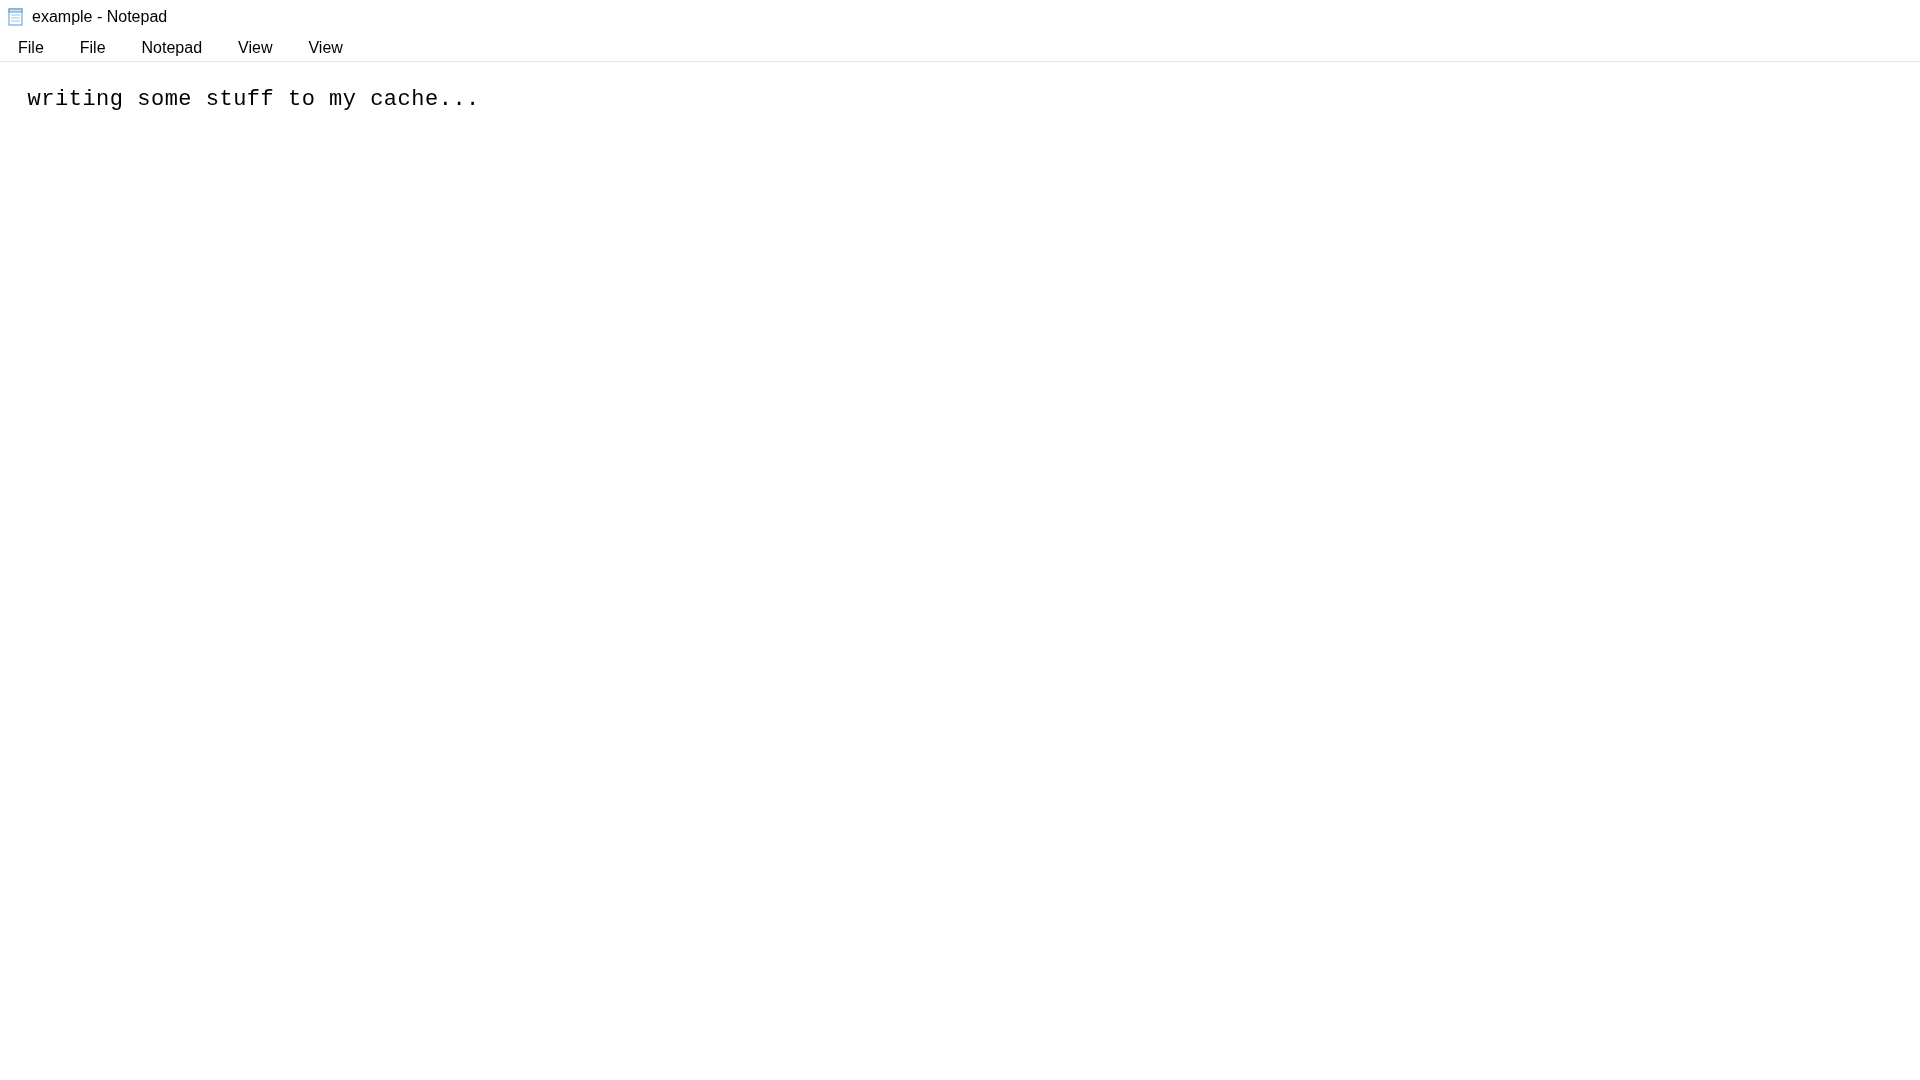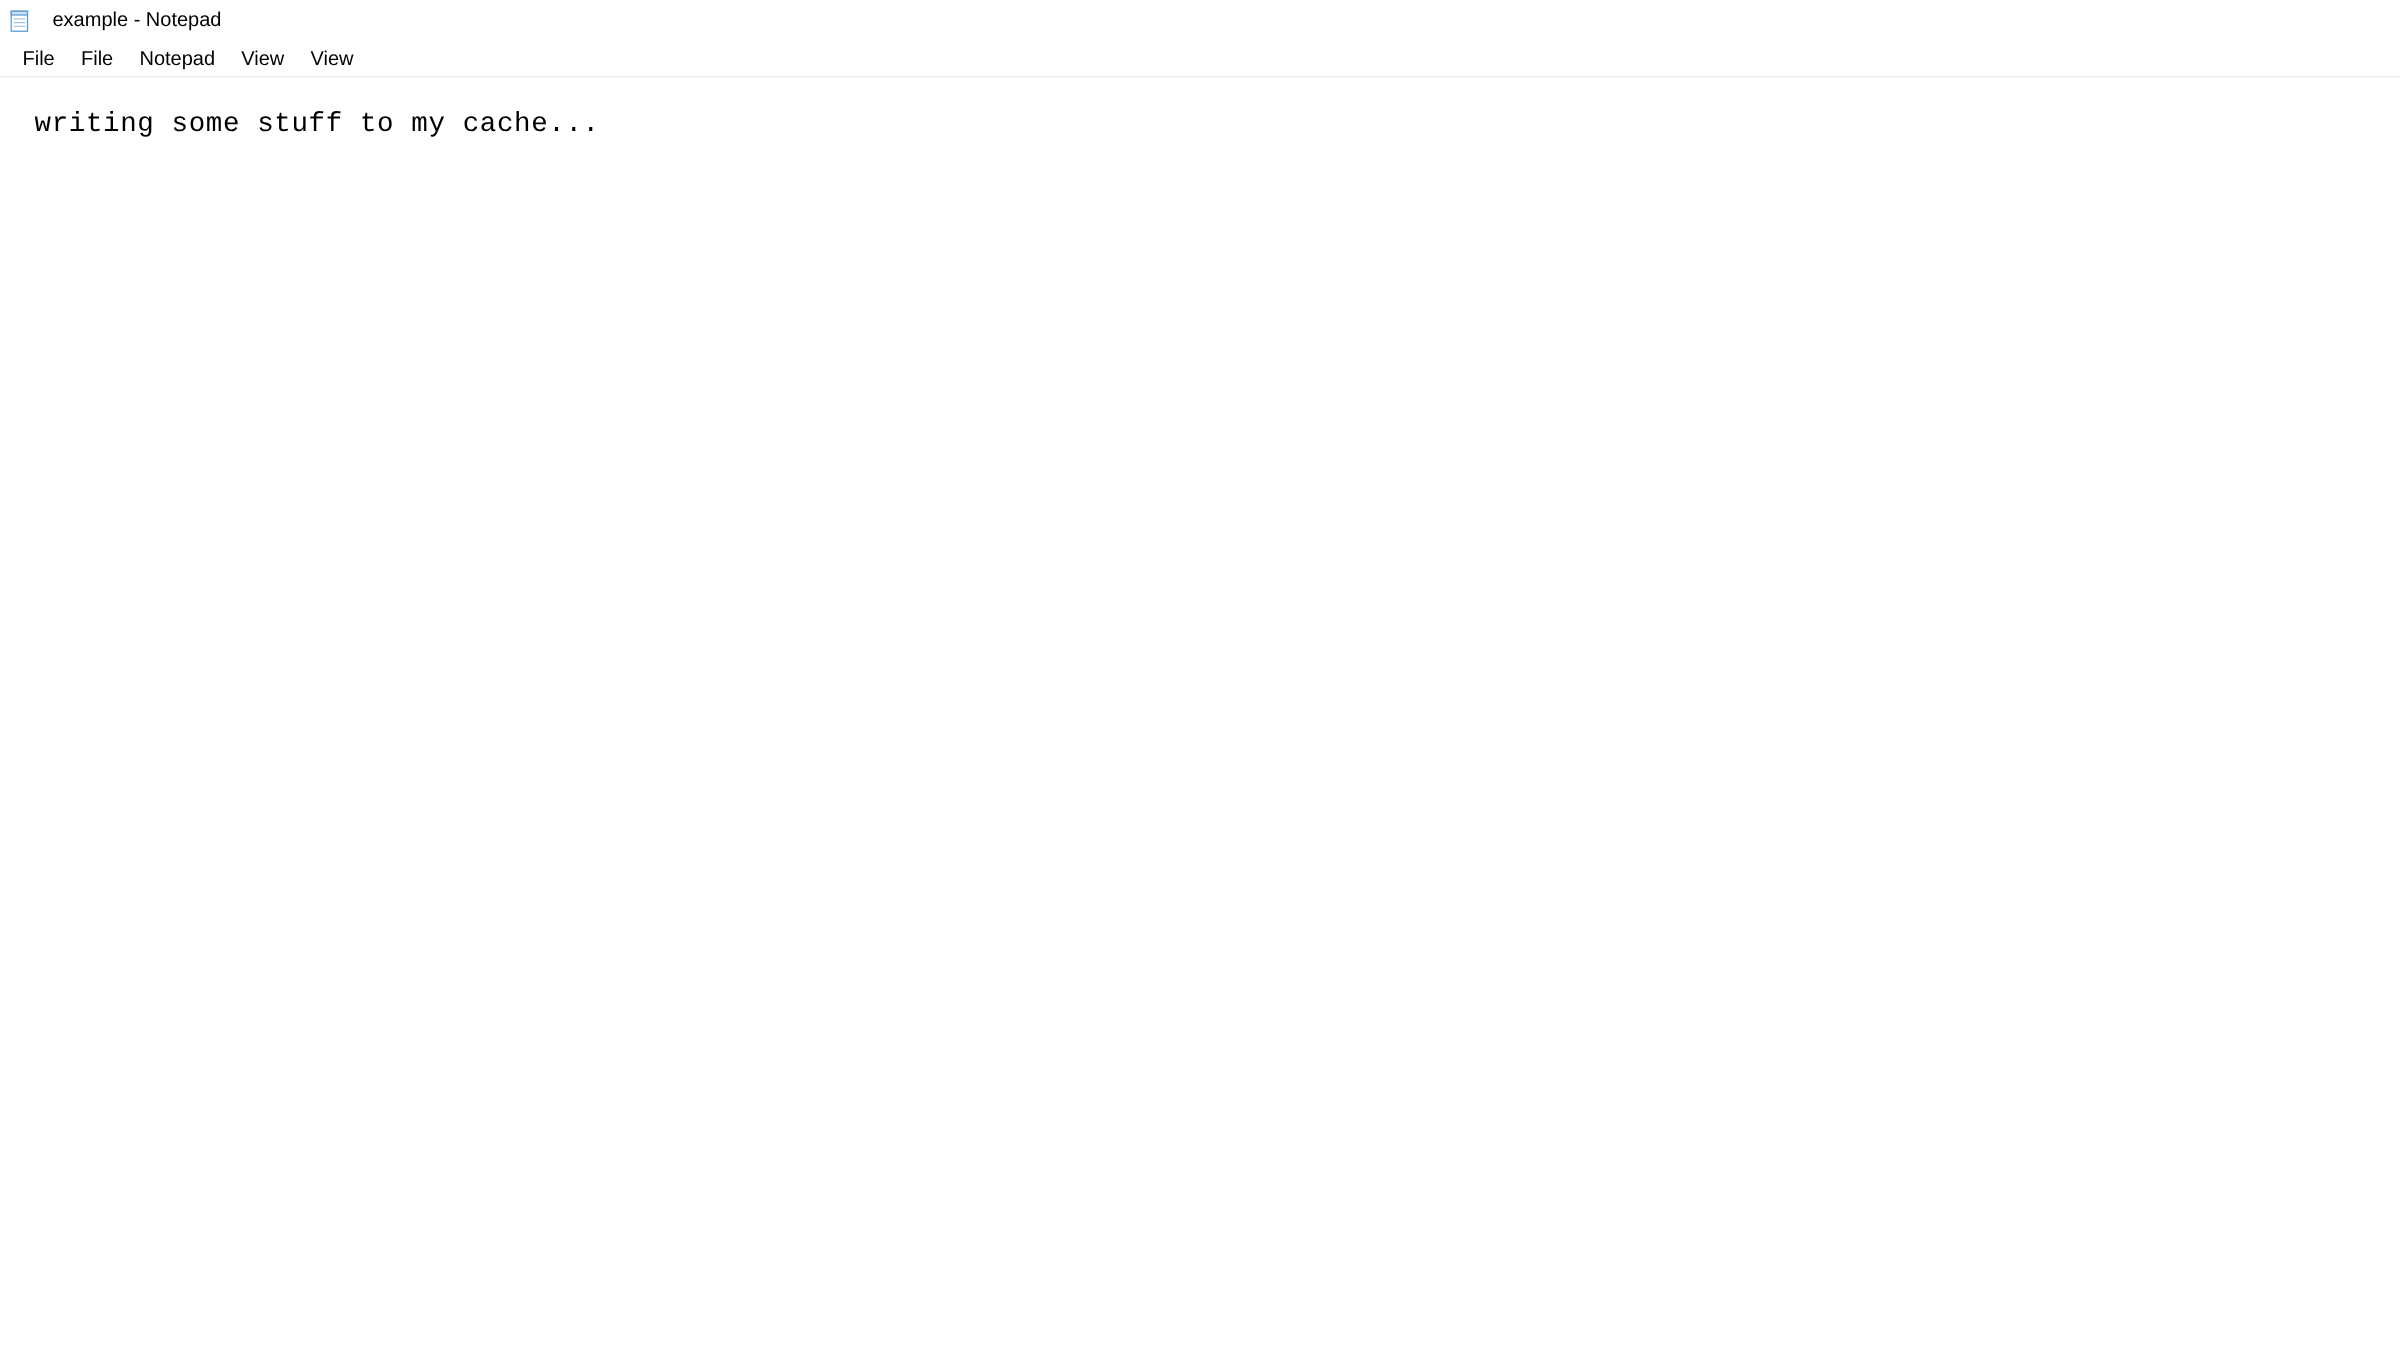--- a/index.html
+++ b/index.html
@@ -15,40 +15,40 @@
       overflow: hidden;
       display: flex;
       flex-direction: column;
     }
     .titlebar {
       height: 34px;
       background: #ffffff;
       display: flex;
       align-items: center;
       padding-left: 6px;
-      gap: 16px;
+      gap: 6px;
     }
     .app-icon {
       width: 20px;
       height: 20px;
       display: flex;
       align-items: center;
       justify-content: center;
     }
     .title-text {
       font-size: 16px;
       color: #000000;
     }
     .menubar {
       height: 28px;
       background: #ffffff;
       display: flex;
       align-items: center;
       padding-left: 8px;
-      gap: 1px;
+      gap: 16px;
       border-bottom: 1px solid #e8e8e8;
     }
     .menu-item {
       font-size: 16px;
       color: #000000;
       padding: 2px 10px;
       cursor: default;
     }
     .editor {
       flex: 1;

